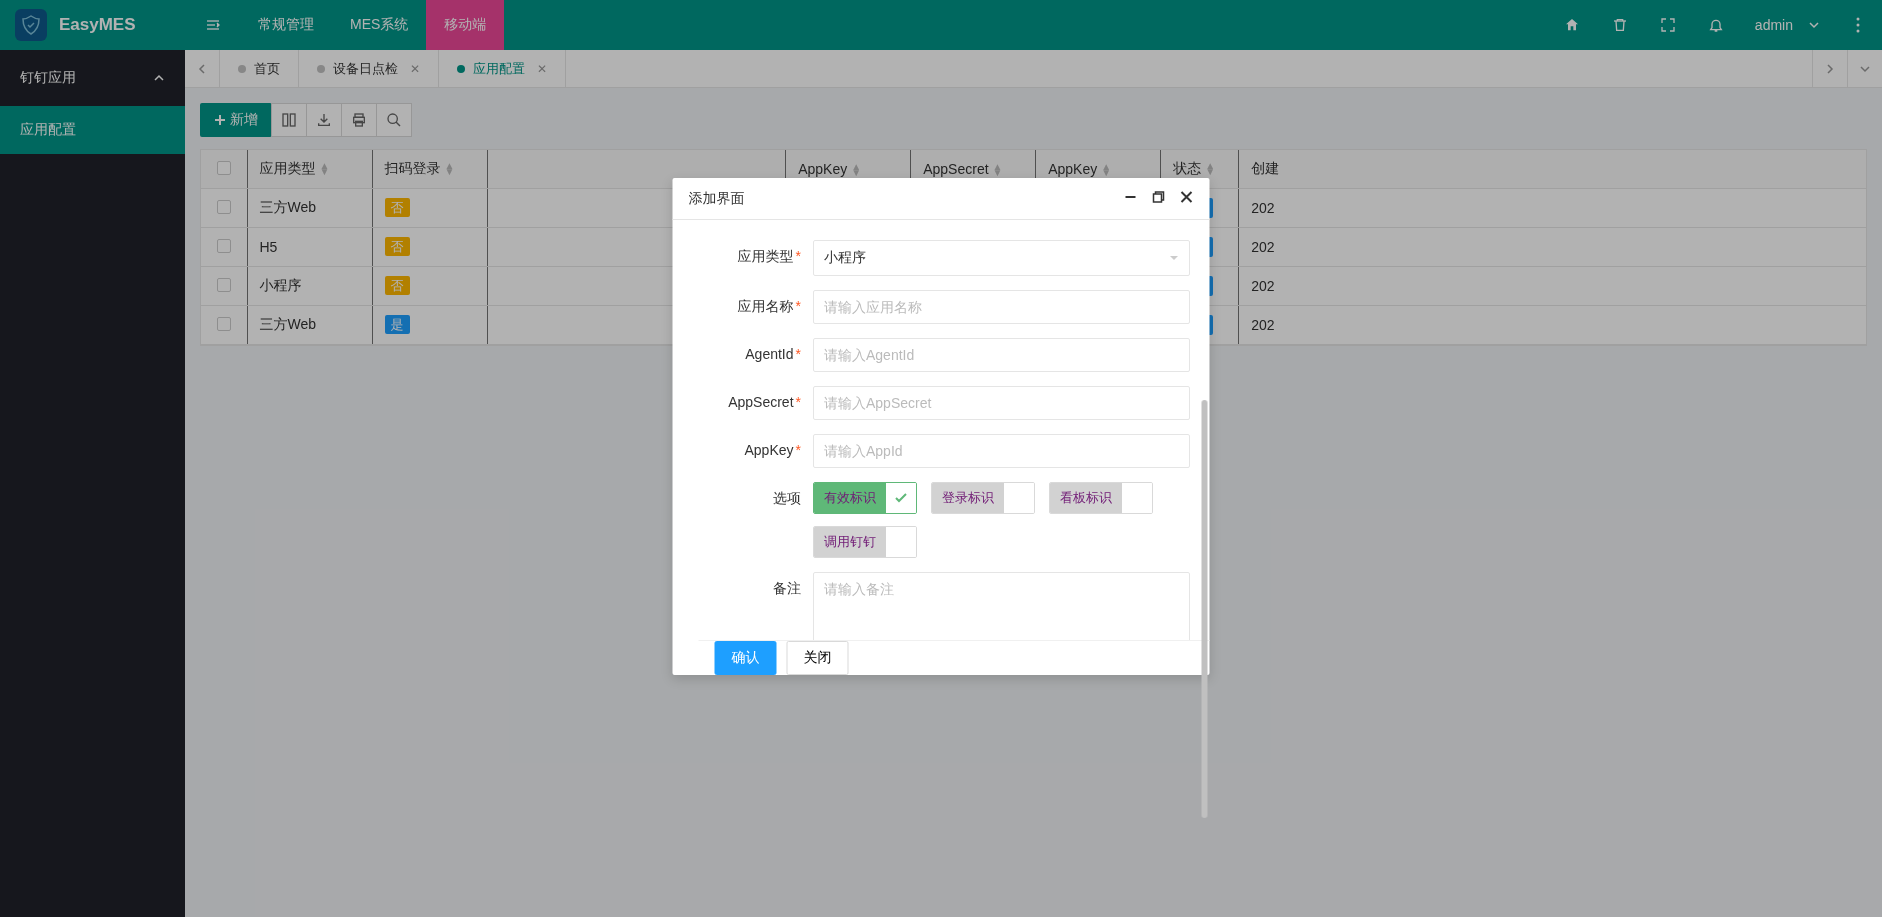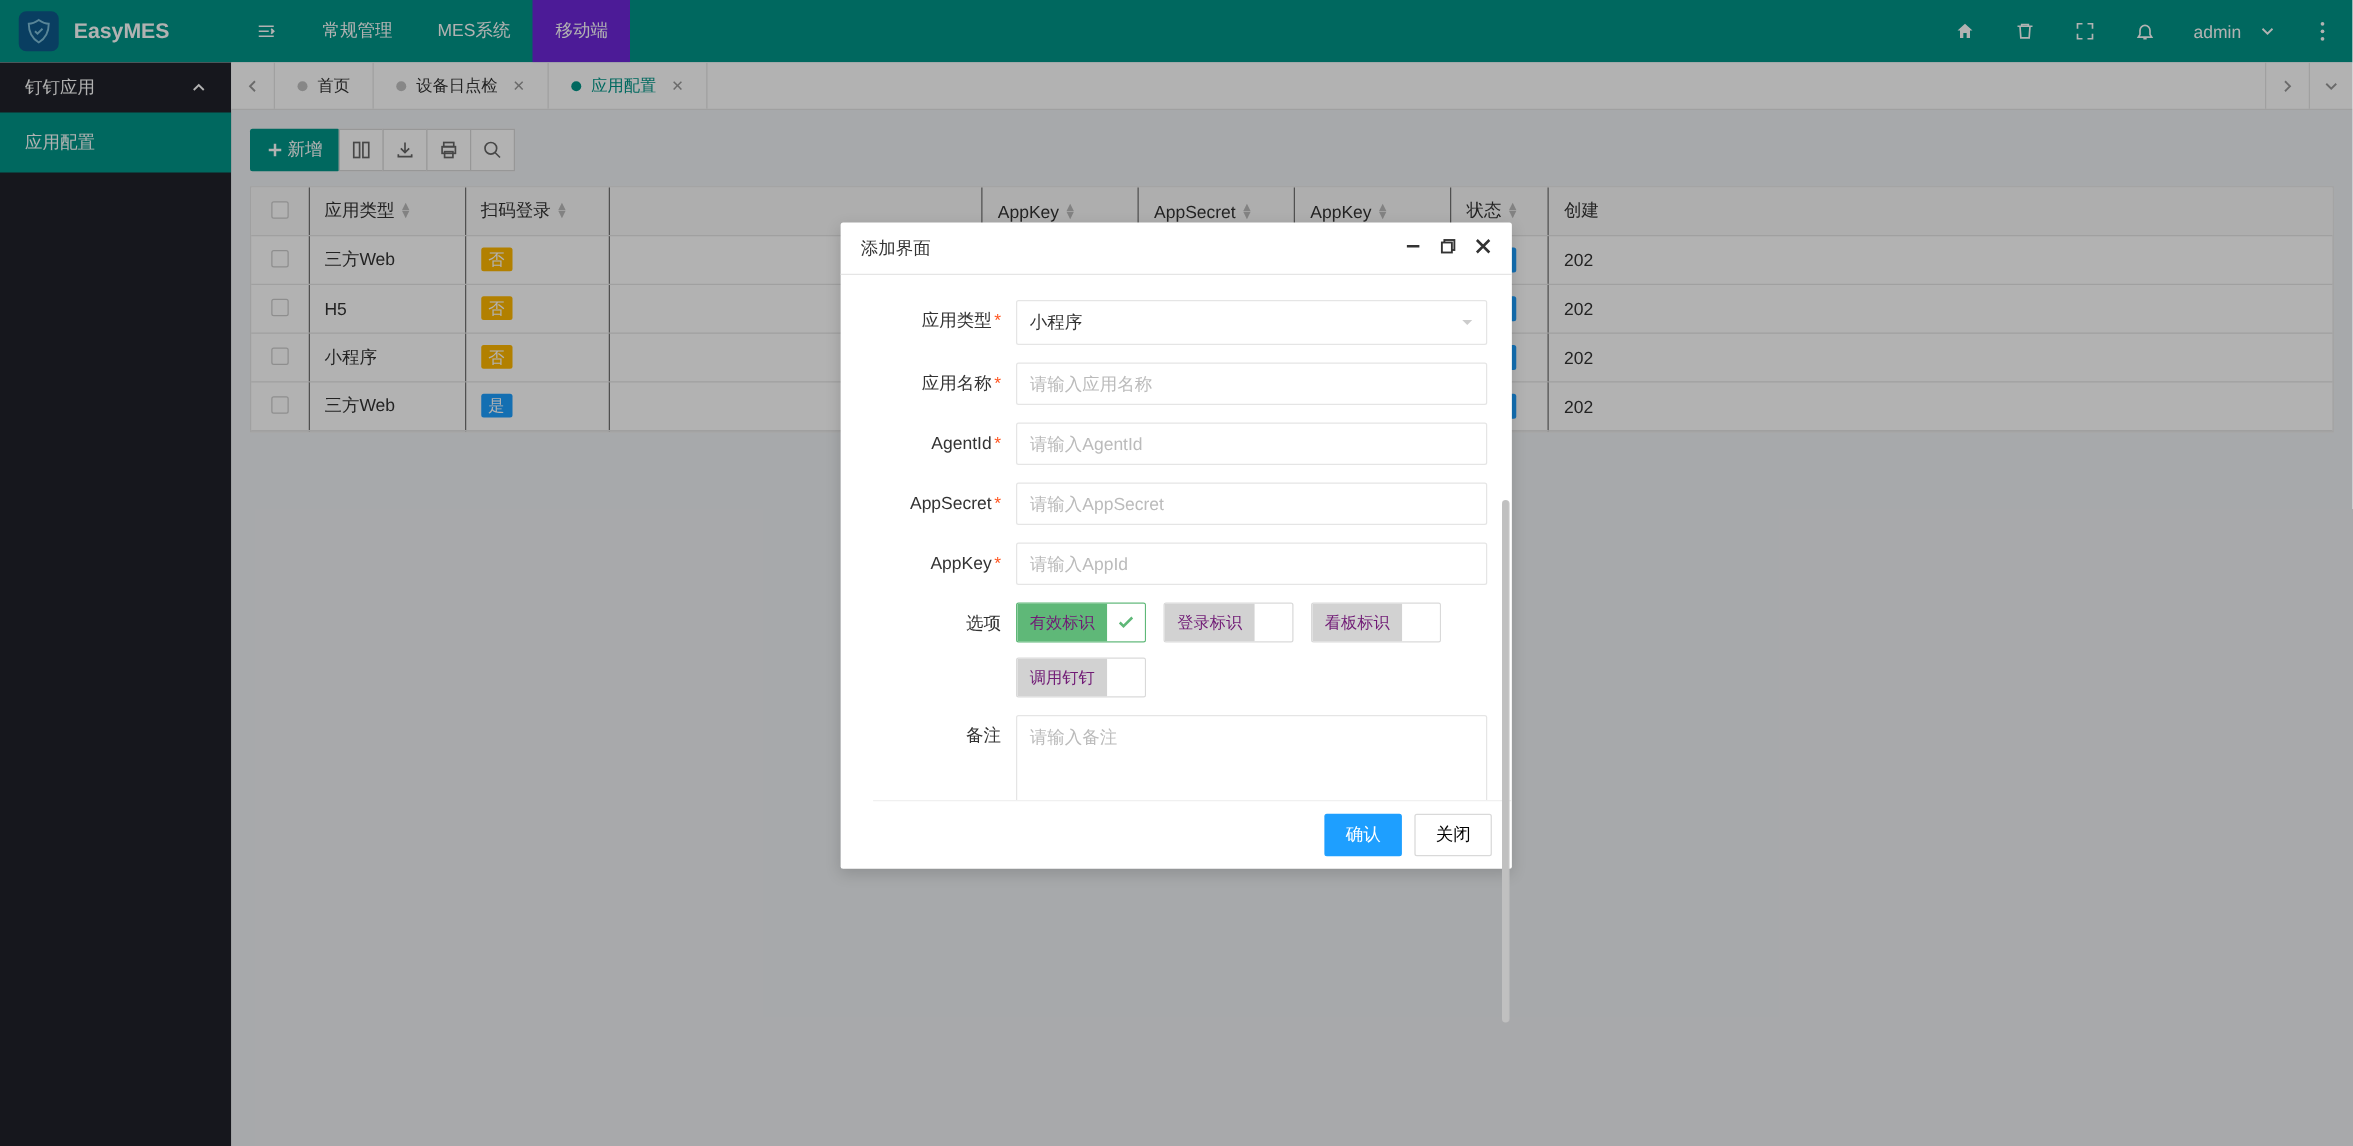--- a/index.html
+++ b/index.html
@@ -7,28 +7,28 @@
     
     
     .header { height: 50px; background: #009688; display: flex; align-items: center; color: #fff; }
     .logo-area { width: 185px; display: flex; align-items: center; padding-left: 15px; gap: 12px; }
     .logo-icon { width: 32px; height: 32px; background: #0d5a8c; border-radius: 6px; display: flex; align-items: center; justify-content: center; }
     .logo-icon svg { width: 24px; height: 24px; }
     .app-title { font-size: 17px; font-weight: bold; }
     .menu-toggle { width: 55px; height: 50px; display: flex; align-items: center; justify-content: center; cursor: pointer; }
     .top-menu { display: flex; height: 50px; }
     .top-menu-item { padding: 0 18px; display: flex; align-items: center; cursor: pointer; font-size: 14px; }
-    .top-menu-item.active { background: #6d28d9; }
+    .top-menu-item.active { background: #ec4899; }
     .header-right { margin-left: auto; display: flex; align-items: center; height: 50px; }
     .header-icon { width: 48px; height: 50px; display: flex; align-items: center; justify-content: center; cursor: pointer; }
     .admin-area { padding: 0 15px; display: flex; align-items: center; gap: 16px; cursor: pointer; }
     
     
     .sidebar { position: fixed; left: 0; top: 50px; bottom: 0; width: 185px; background: #20222a; color: #adb5bd; }
-    .sidebar-item { height: 40px; display: flex; align-items: center; padding: 0 20px; cursor: pointer; justify-content: space-between; color: #fff; }
+    .sidebar-item { height: 56px; display: flex; align-items: center; padding: 0 20px; cursor: pointer; justify-content: space-between; color: #fff; }
     .sidebar-subitem { height: 48px; display: flex; align-items: center; padding-left: 20px; cursor: pointer; background: #009688; color: #fff; }
     
     
     .main { position: fixed; left: 185px; top: 50px; right: 0; bottom: 0; background: #f0f2f5; }
     .tabs-bar { height: 38px; background: #fff; border-bottom: 1px solid #e5e5e5; display: flex; align-items: stretch; }
     .tab-nav { width: 35px; display: flex; align-items: center; justify-content: center; cursor: pointer; border-right: 1px solid #e5e5e5; }
     .tab-nav.right { border-left: 1px solid #e5e5e5; border-right: none; }
     .tabs-container { flex: 1; display: flex; overflow: hidden; }
     .tab { padding: 0 18px; display: flex; align-items: center; gap: 8px; border-right: 1px solid #e5e5e5; cursor: pointer; font-size: 13px; }
     .tab-dot { width: 8px; height: 8px; border-radius: 50%; background: #c2c2c2; }
@@ -79,21 +79,21 @@
     .input, .select, .textarea { width: 100%; border: 1px solid #e5e5e5; border-radius: 2px; padding: 8px 10px; font-size: 14px; font-family: inherit; background: #fff; }
     .input::placeholder, .textarea::placeholder { color: #bbb; }
     .select { display: flex; justify-content: space-between; align-items: center; cursor: pointer; }
     .textarea { resize: none; height: 80px; }
     .options-group { display: flex; flex-wrap: wrap; gap: 12px 14px; }
     .option-chip { display: flex; border: 1px solid #d9d9d9; border-radius: 2px; overflow: hidden; }
     .option-chip.on { border-color: #5fb878; }
     .option-chip .lbl { padding: 6px 10px; background: #d2d2d2; color: #701a75; font-size: 13px; }
     .option-chip.on .lbl { background: #5fb878; }
     .option-chip .chk { width: 30px; display: flex; align-items: center; justify-content: center; background: #fff; color: #5fb878; }
-    .modal-footer { padding: 10px 16px; display: flex; justify-content: flex-end; gap: 10px; border-top: 1px solid #f0f0f0; margin-left: 26px; }
+    .modal-footer { padding: 0 16px; display: flex; gap: 10px; border-top: 1px solid #f0f0f0; margin-left: 26px; }
     .btn { padding: 7px 16px; border-radius: 2px; cursor: pointer; font-size: 14px; border: 1px solid #d9d9d9; background: #fff; }
     .btn-primary { background: #1e9fff; color: #fff; border-color: #1e9fff; }
     
     .scroll-indicator { position: absolute; right: 2px; top: 222px; width: 6px; height: 418px; background: #c0c0c0; border-radius: 3px; }
   </style>
 </head>
 <body>
 
 <div class="header">
   <div class="logo-area">

